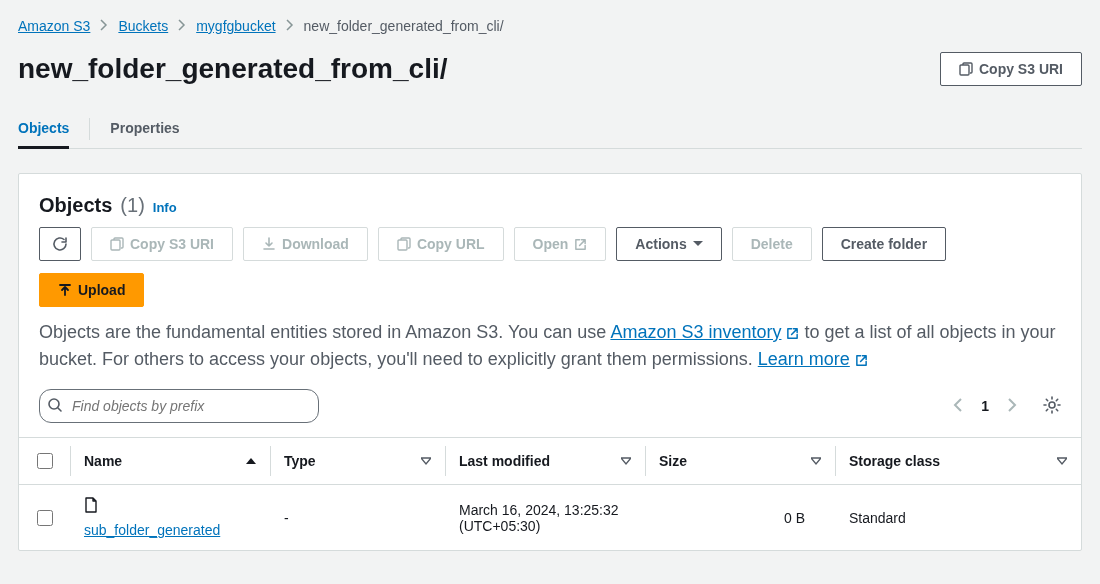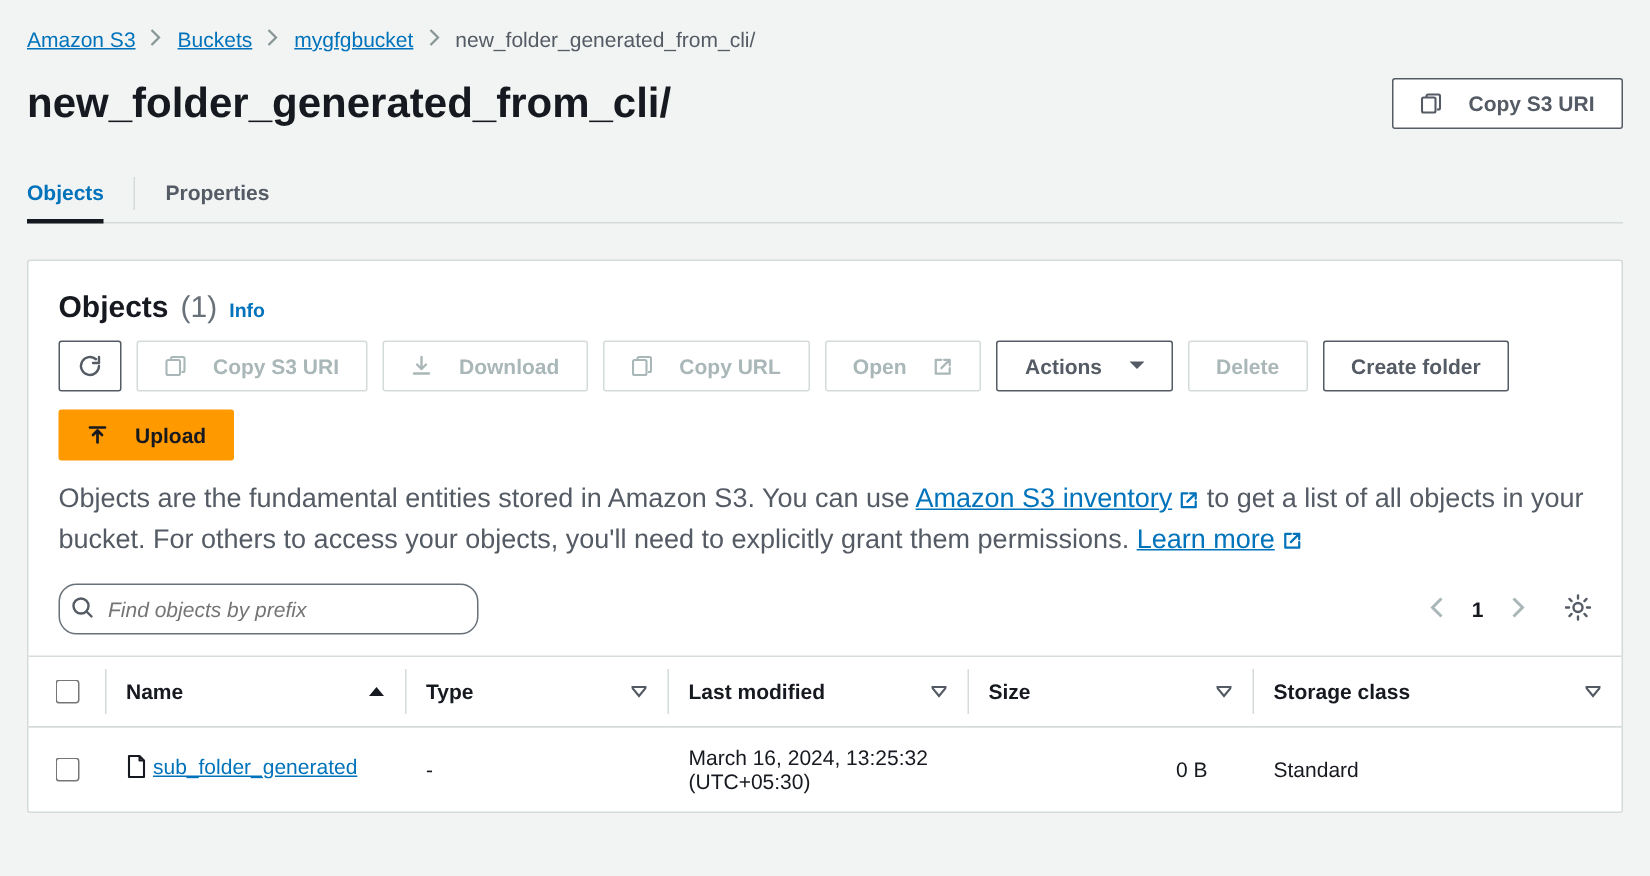--- a/index.html
+++ b/index.html
@@ -14,21 +14,21 @@
   .page { padding: 18px 18px 30px 18px; }
   .breadcrumb { display: flex; align-items: flex-start; gap: 10px; font-size: 14px; margin-bottom: 18px; }
   .breadcrumb a { color: #0073bb; text-decoration: underline; cursor: pointer; }
   .breadcrumb .sep { color: #879596; }
   .breadcrumb .current { color: #545b64; }
 
   .header-row { display: flex; justify-content: space-between; align-items: center; margin-bottom: 24px; }
   .page-title { font-size: 28px; font-weight: 700; }
 
   .btn {
-    display: inline-flex; align-items: center; gap: 18px;
+    display: inline-flex; align-items: center; gap: 6px;
     background: #fff; border: 1px solid #545b64; color: #545b64;
     border-radius: 2px; padding: 6px 18px; font-size: 14px; font-weight: 700;
     cursor: pointer; height: 34px;
   }
   .btn svg { display: block; }
   .btn.disabled { border-color: #d5dbdb; color: #aab7b8; cursor: default; }
   .btn.primary-orange { background: #ff9900; border-color: #ff9900; color: #16191f; }
   .btn.icon-only { padding: 6px 10px; width: 42px; justify-content: center; }
 
   .tabs { display: flex; border-bottom: 1px solid #d5dbdb; margin-bottom: 24px; }
@@ -62,21 +62,21 @@
   th, td { text-align: left; padding: 12px 14px; font-size: 14px; }
   th { border-top: 1px solid #d5dbdb; border-bottom: 1px solid #d5dbdb; font-weight: 700; position: relative; }
   th:not(:first-child)::before, td:not(:first-child).divider-cell::before {
     content: ""; position: absolute; left: 0; top: 8px; bottom: 8px; width: 1px; background: #d5dbdb;
   }
   th:first-child, td:first-child { width: 44px; text-align: center; }
   .sort-caret { margin-left: auto; color: #545b64; float: right; }
   td { vertical-align: middle; border-bottom: 1px solid #eaeded; }
   tr:last-child td { border-bottom: none; }
   .obj-link { color: #0073bb; text-decoration: underline; cursor: pointer; }
-  .name-cell { display: flex; flex-direction: row; gap: 4px; }
+  .name-cell { display: flex; flex-direction: column; gap: 4px; }
   .name-cell svg { margin-bottom: 2px; }
   input[type="checkbox"] { width: 16px; height: 16px; cursor: pointer; }
   .col-size { text-align: right; padding-right: 30px; }
 </style>
 </head>
 <body>
 
 <div class="page">
 
   <nav class="breadcrumb">

